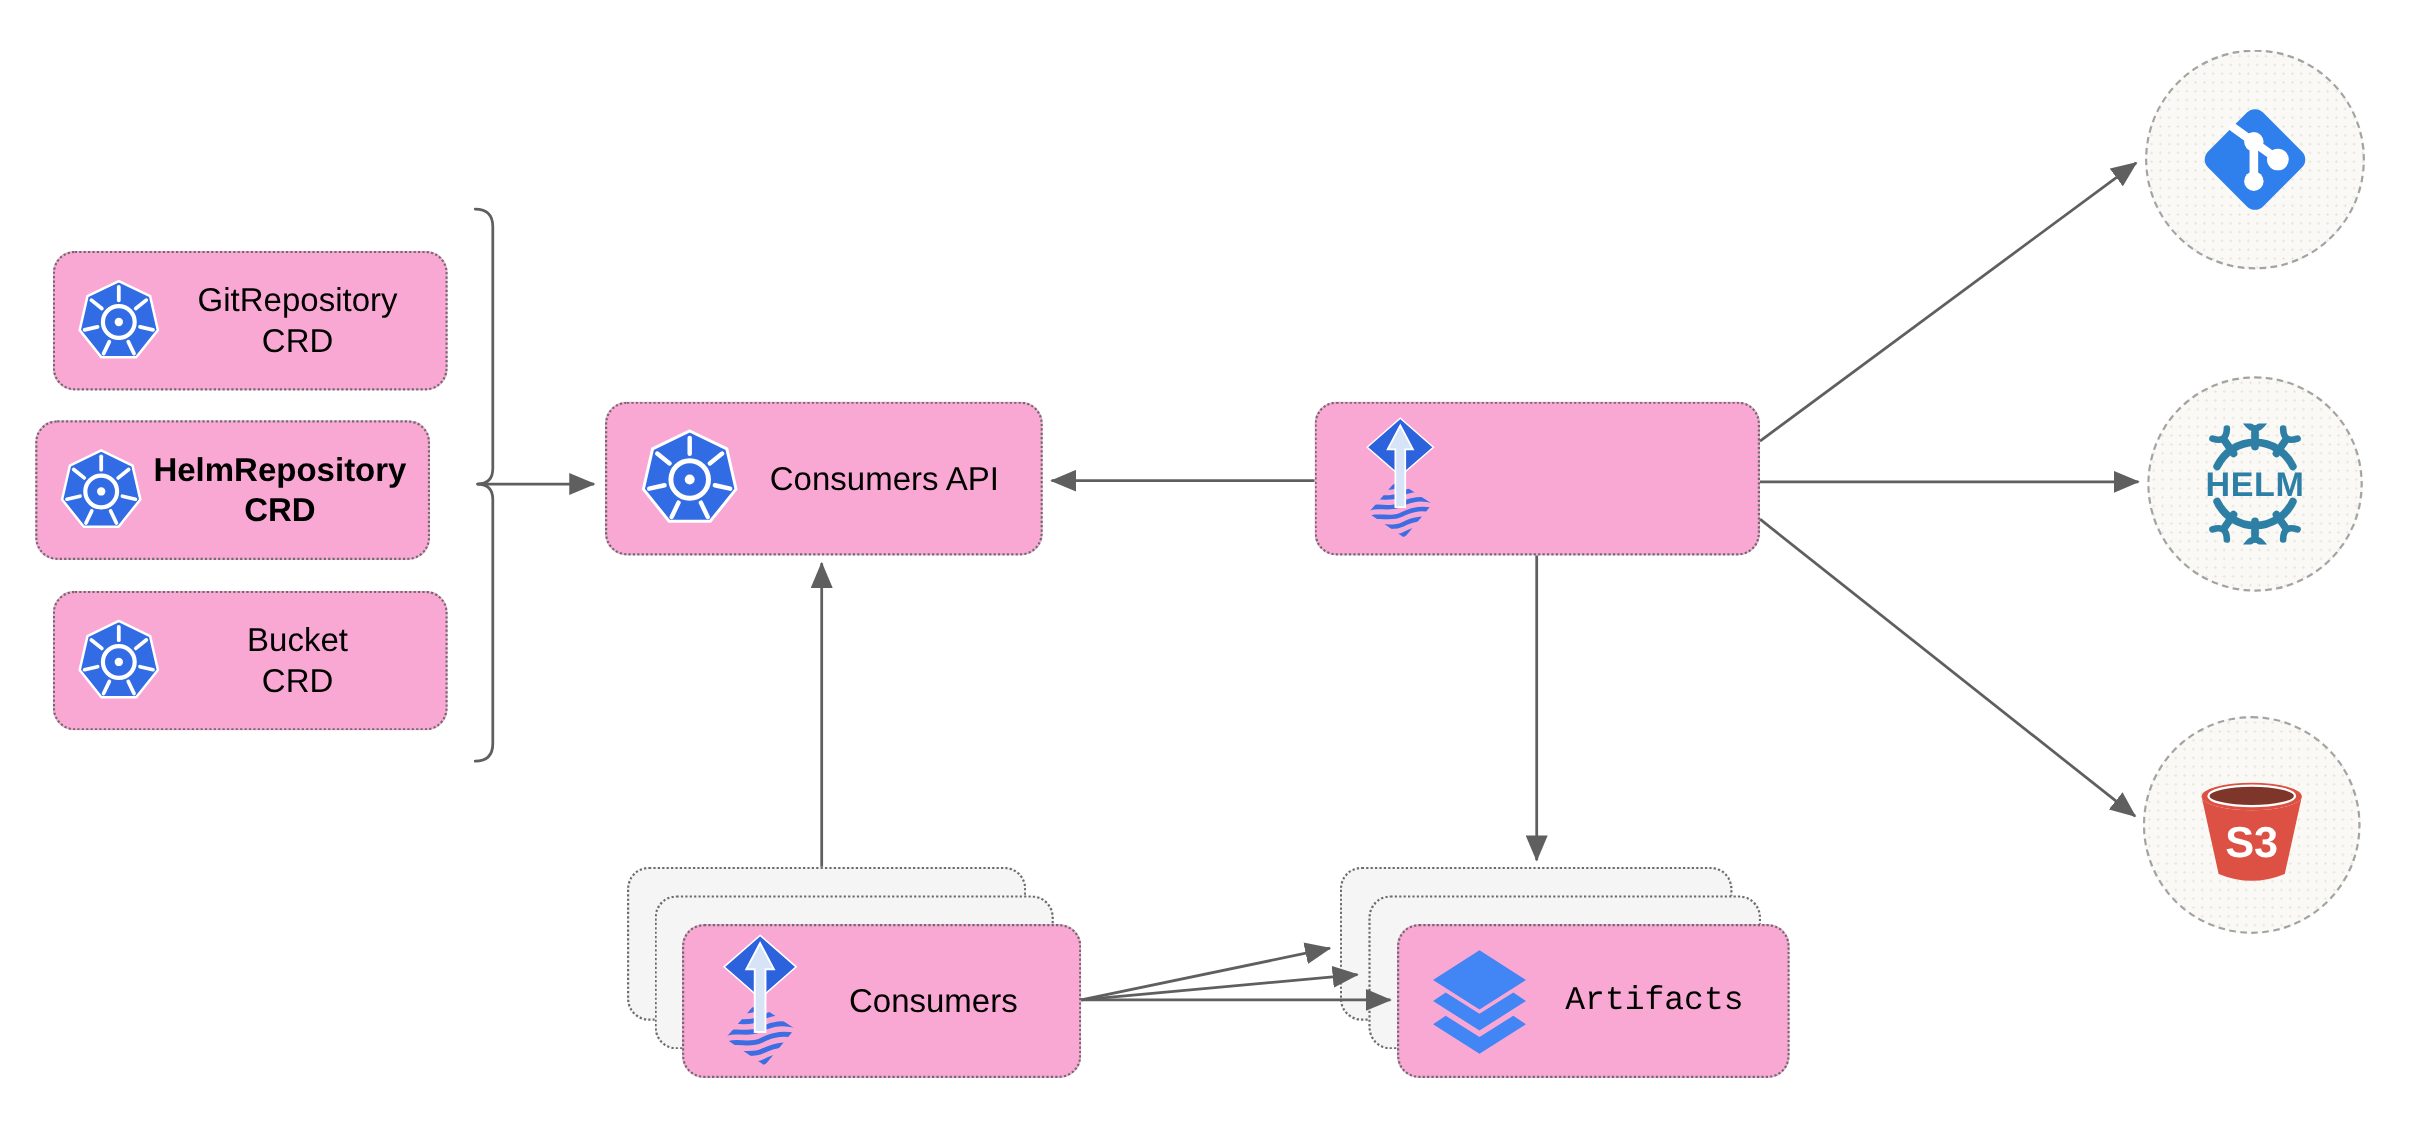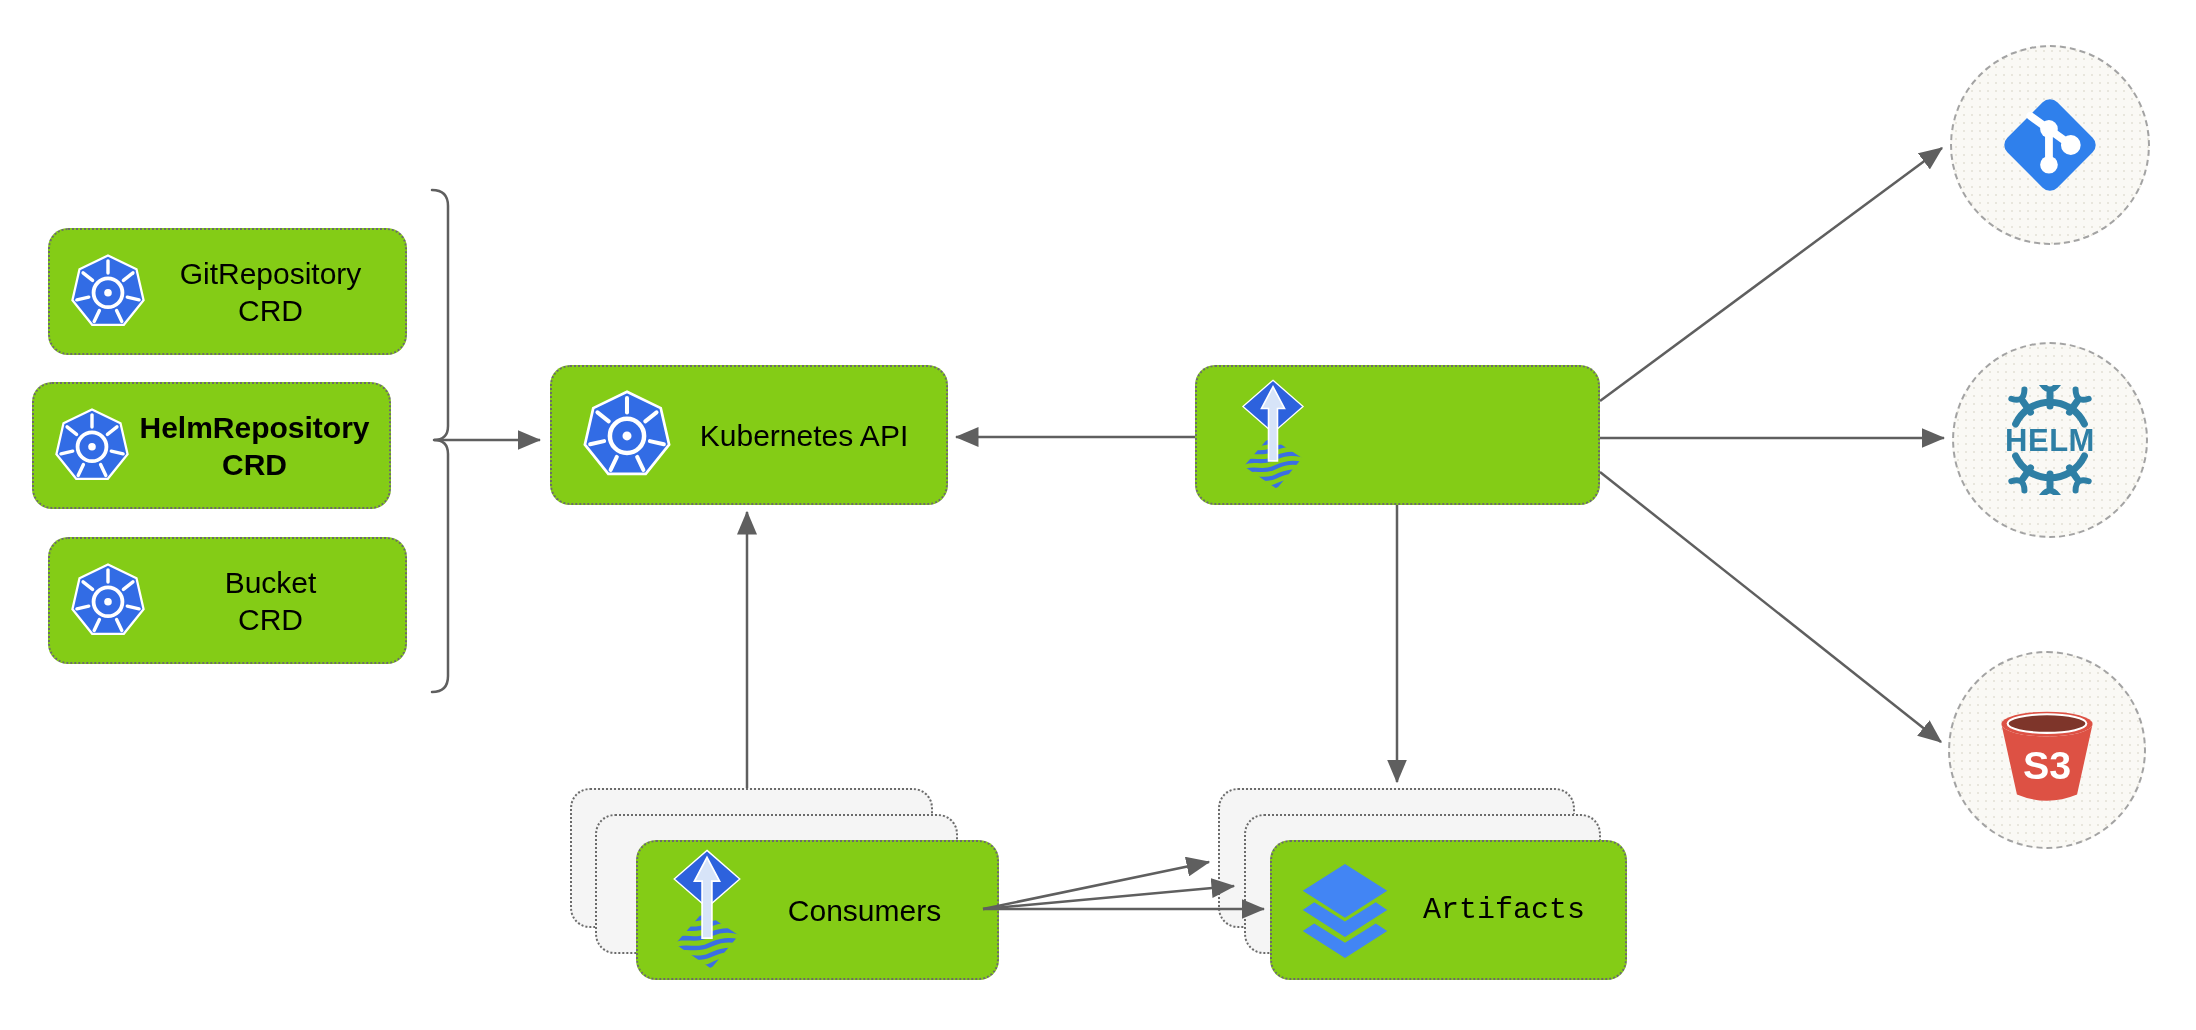--- a/index.html
+++ b/index.html
@@ -1,21 +1,21 @@
 <!DOCTYPE html>
 <html><head>
 <meta charset="utf-8">
 <style>
   html,body{margin:0;padding:0;background:#ffffff;}
   body{width:2196px;height:1030px;position:relative;overflow:hidden;
        font-family:"Liberation Sans","DejaVu Sans",sans-serif;color:#000;}
   .stage{position:absolute;inset:0;}
 
   
-  .node{position:absolute;background:#84cc16;border:2px dotted #6b6b6b;border-radius:20px;
+  .node{position:absolute;background:#f9a8d4;border:2px dotted #6b6b6b;border-radius:20px;
         box-sizing:border-box;display:flex;align-items:center;}
   .node .label{flex:1;text-align:center;font-size:30px;line-height:37px;color:#000;padding-right:10px;}
 
   
   .stackcard{position:absolute;background:#f5f5f5;border:2px dotted #6b6b6b;border-radius:20px;
              box-sizing:border-box;}
 
   
   .srccircle{position:absolute;border:2.5px dashed #a3a3a3;border-radius:50%;
              box-sizing:border-box;background-color:#faf9f5;
@@ -156,34 +156,34 @@
     <div class="label">
       <div>Bucket</div>
       <div>CRD</div>
     </div>
   </div>
 
   <div class="node" style="left:550px;top:365px;width:398px;height:140px;">
     <svg class="icon" style="margin-left:30px;" width="90" height="90" viewBox="0 0 100 100">
         <use href="#sym-k8s"></use>
       </svg>
-    <div class="label">Kubernetes API</div>
+    <div class="label">Consumers API</div>
   </div>
 
   <div class="node" style="left:1195px;top:365px;width:405px;height:140px;">
     <svg class="icon" style="margin-left:44px;" width="64" height="112" viewBox="0 0 100 175">
         <use href="#sym-flux"></use>
       </svg>
     <div class="label">
     </div>
   </div>
 
   <div class="stackcard" style="left:570px;top:788px;width:363px;height:140px;"></div>
   <div class="stackcard" style="left:595px;top:814px;width:363px;height:140px;"></div>
-  <div class="node" style="left:636px;top:840px;width:363px;height:140px;justify-content:space-between;">
+  <div class="node" style="left:620px;top:840px;width:363px;height:140px;justify-content:space-between;">
     <svg class="icon" style="margin-left:34px;" width="70" height="122" viewBox="0 0 100 175">
         <use href="#sym-flux"></use>
       </svg>
     <div class="label">Consumers</div>
   </div>
 
   <div class="stackcard" style="left:1218px;top:788px;width:357px;height:140px;"></div>
   <div class="stackcard" style="left:1244px;top:814px;width:357px;height:140px;"></div>
   <div class="node" style="left:1270px;top:840px;width:357px;height:140px;font-family:Liberation Mono, monospace;">
     <svg class="icon" style="margin-left:25px;" width="96" height="100" viewBox="0 0 100 104">

